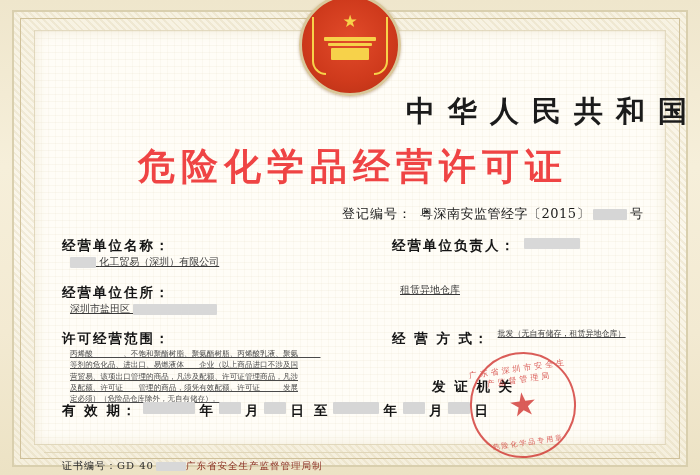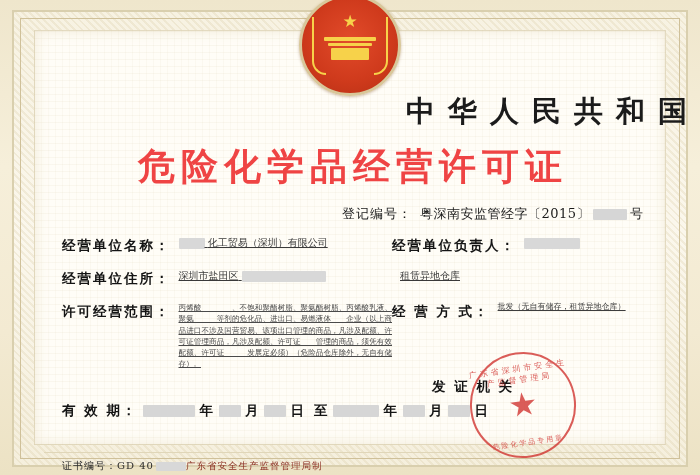--- a/index.html
+++ b/index.html
@@ -173,21 +173,21 @@
   }
   .row {
     display: flex;
     align-items: flex-start;
     margin-bottom: 14px;
   }
   .col {
     display: flex;
     align-items: flex-start;
   }
-  .col.left { width: 330px; }
+  .col.left { width: 330px; flex-direction: column; }
   .col.right { flex: 1; }
   .label {
     font-family: "DejaVu Serif", serif;
     font-size: 13.5px;
     font-weight: bold;
     color: #141414;
     letter-spacing: 2px;
     white-space: nowrap;
     padding-top: 1px;
   }
@@ -265,21 +265,21 @@
   .stamp .arc-top { top: 9px; }
   .stamp .arc-bottom { bottom: 8px; font-size: 7px; letter-spacing: 2px; }
 
   
   .validity {
     position: absolute;
     left: 62px;
     top: 402px;
     right: 52px;
     display: flex;
-    align-items: center;
+    align-items: flex-start;
     font-family: "DejaVu Serif", serif;
     font-size: 13.5px;
     font-weight: bold;
     letter-spacing: 2px;
     color: #141414;
   }
   .validity .dateunit { margin: 0 4px; font-weight: bold; }
   .validity .gap { display: inline-block; background: #d6d6d6; height: 12px; border-radius: 1px; }
 
   

